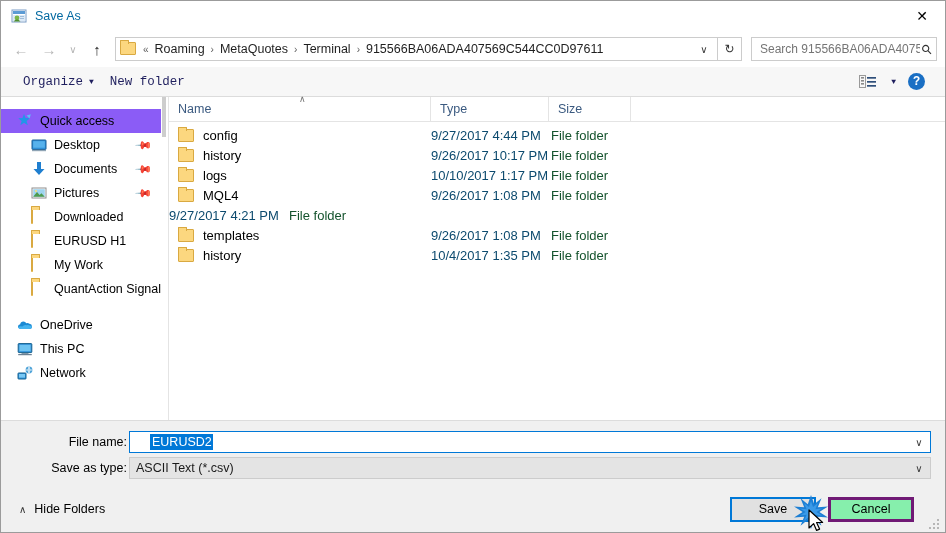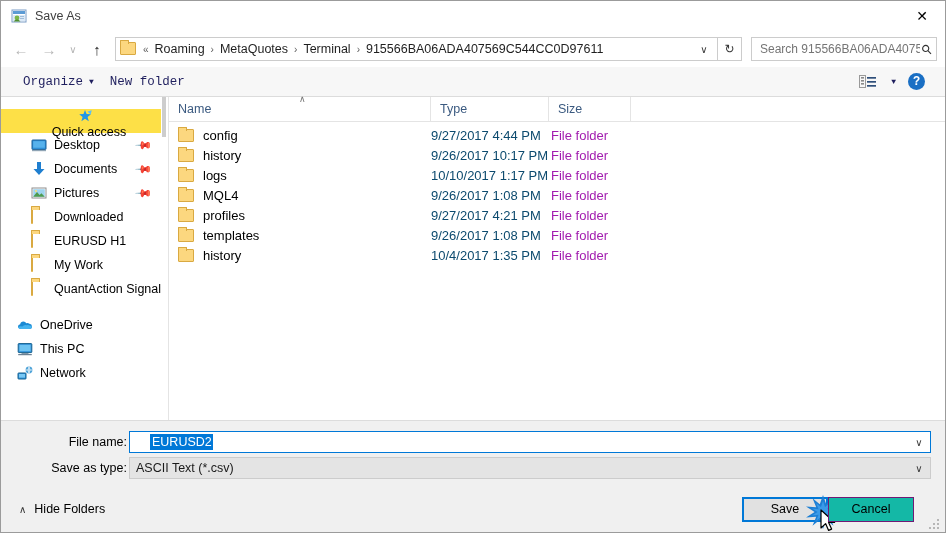--- a/index.html
+++ b/index.html
@@ -31,21 +31,21 @@
     position: relative;
   }
   #title-icon {
     width: 16px; height: 16px;
     margin-left: 10px; margin-right: 8px;
     position: relative;
     flex: 0 0 16px;
   }
   #title-text {
     font-size: 12.5px;
-    color: #404040;
+    color: #0369a1;
   }
   #close-btn {
     position: absolute;
     right: 0; top: 0;
     width: 46px; height: 30px;
     display: flex; align-items: center; justify-content: center;
     font-size: 14px;
     color: #000;
     cursor: default;
   }
@@ -195,21 +195,21 @@
   .side-item {
     height: 24px;
     display: flex;
     align-items: center;
     padding-left: 16px;
     font-size: 12.5px;
     color: #000;
     position: relative;
     white-space: nowrap;
   }
-  .side-item.selected { background: #fde047; flex-direction: column; }
+  .side-item.selected { background: #8b5cf6; }
   .side-item.indent { padding-left: 30px; }
   .side-icon {
     width: 16px; height: 16px;
     margin-right: 7px;
     flex: 0 0 16px;
     position: relative;
   }
   .pin {
     margin-left: auto;
     margin-right: 10px;
@@ -302,21 +302,21 @@
     font-size: 13px;
     color: #000;
   }
   .row .cell-name {
     width: 262px; flex: 0 0 262px;
     display: flex; align-items: center;
     padding-left: 9px;
   }
   .row .cell-name .folder { margin-right: 9px; flex: 0 0 16px; }
   .row .cell-date { width: 120px; flex: 0 0 120px; color: #0c4a6e; }
-  .row .cell-type { width: 118px; flex: 0 0 118px; color: #a21caf; }
+  .row .cell-type { width: 118px; flex: 0 0 118px; color: #14532d; }
   .row .cell-size { width: 82px; flex: 0 0 82px; color: #404040; }
 
   
   #form {
     flex: 0 0 66px;
     background: #f0f0f0;
     border-top: 1px solid #dcdcdc;
     padding: 10px 14px 0 14px;
   }
   .form-row {
@@ -377,28 +377,29 @@
   }
   #hide-folders {
     display: flex; align-items: center; gap: 8px;
     font-size: 12.5px; color: #000;
     padding-left: 4px;
   }
   #hide-caret { font-size: 10px; color: #333; }
   #btn-group {
     margin-left: auto;
     display: flex;
+    gap: 12px;
     padding-right: 17px;
   }
   .dlg-btn {
     width: 86px; height: 25px;
     font-size: 12.5px;
     font-family: "Liberation Sans", sans-serif;
-    background: #14b8a6;
-    border: 1px solid #701a75;
+    background: #86efac;
+    border: 3px solid #701a75;
     color: #000;
     display: flex; align-items: center; justify-content: center;
     position: relative;
   }
   #save-btn {
     border: 2px solid #0078d7;
     background: #e1e1e1;
   }
   #click-burst {
     position: absolute;
@@ -640,24 +641,20 @@
         <div class="row">
           <span class="cell-name">
             <span class="folder"></span>
             <span>MQL4</span>
           </span>
           <span class="cell-date">9/26/2017 1:08 PM</span>
           <span class="cell-type">File folder</span>
           <span class="cell-size"></span>
         </div>
         <div class="row">
-          <span class="cell-name">
-            <span class="folder"></span>
-            <span>profiles</span>
-          </span>
           <span class="cell-date">9/27/2017 4:21 PM</span>
           <span class="cell-type">File folder</span>
           <span class="cell-size"></span>
         </div>
         <div class="row">
           <span class="cell-name">
             <span class="folder"></span>
             <span>templates</span>
           </span>
           <span class="cell-date">9/26/2017 1:08 PM</span>

